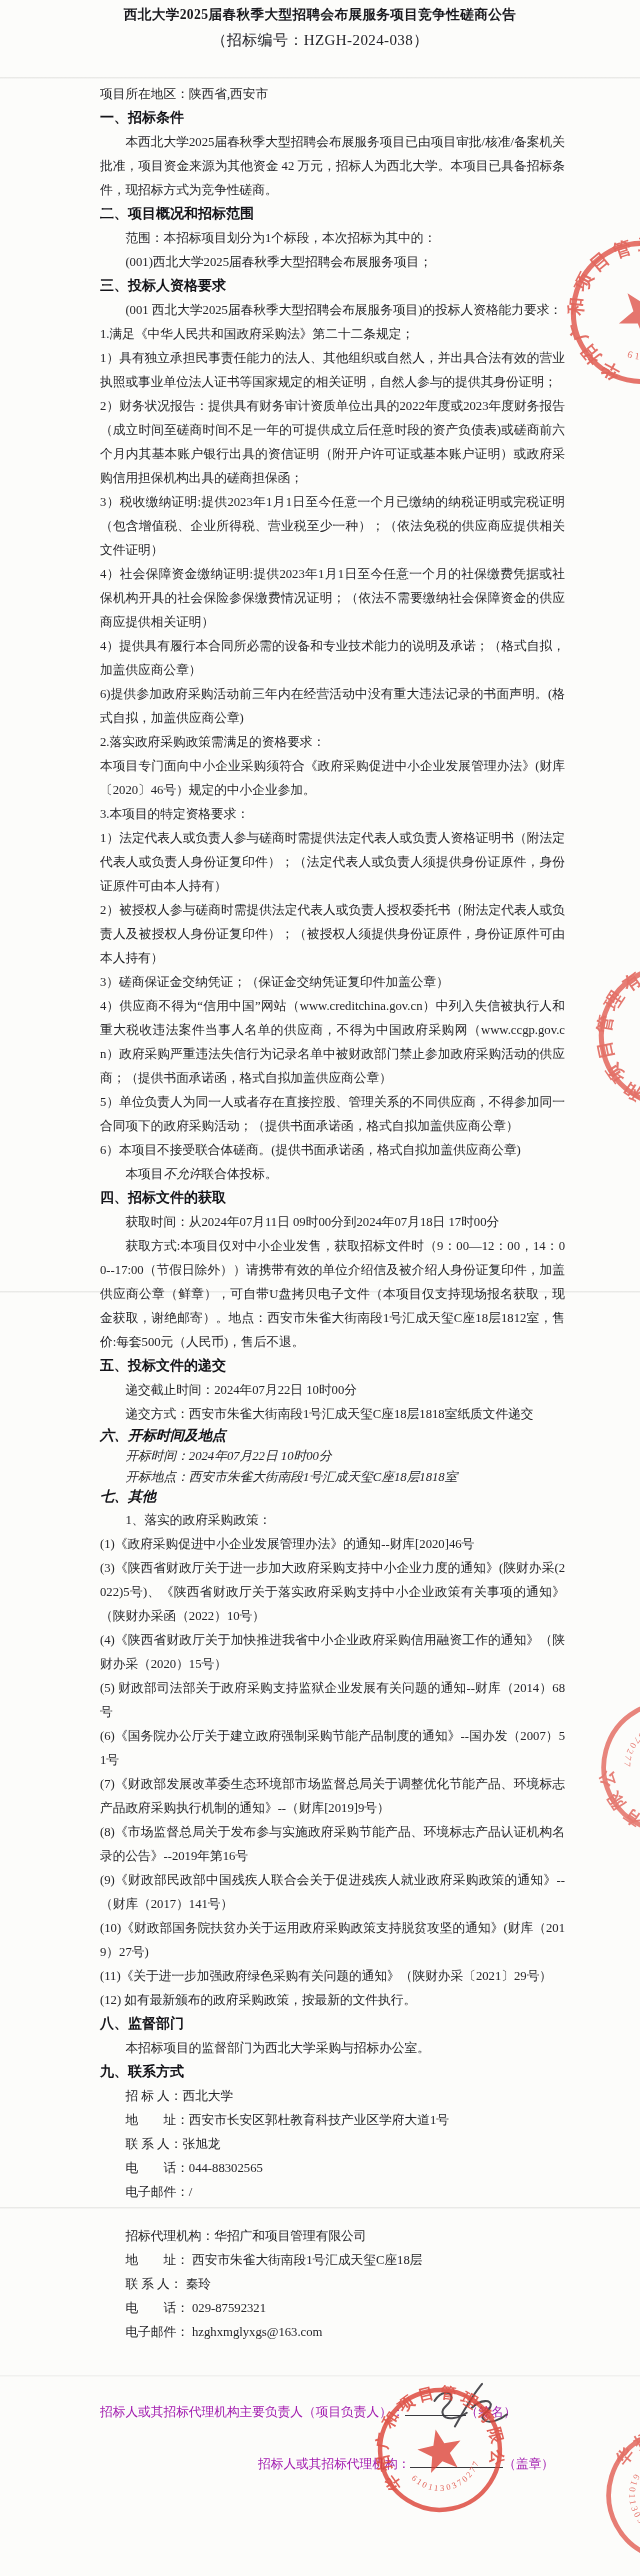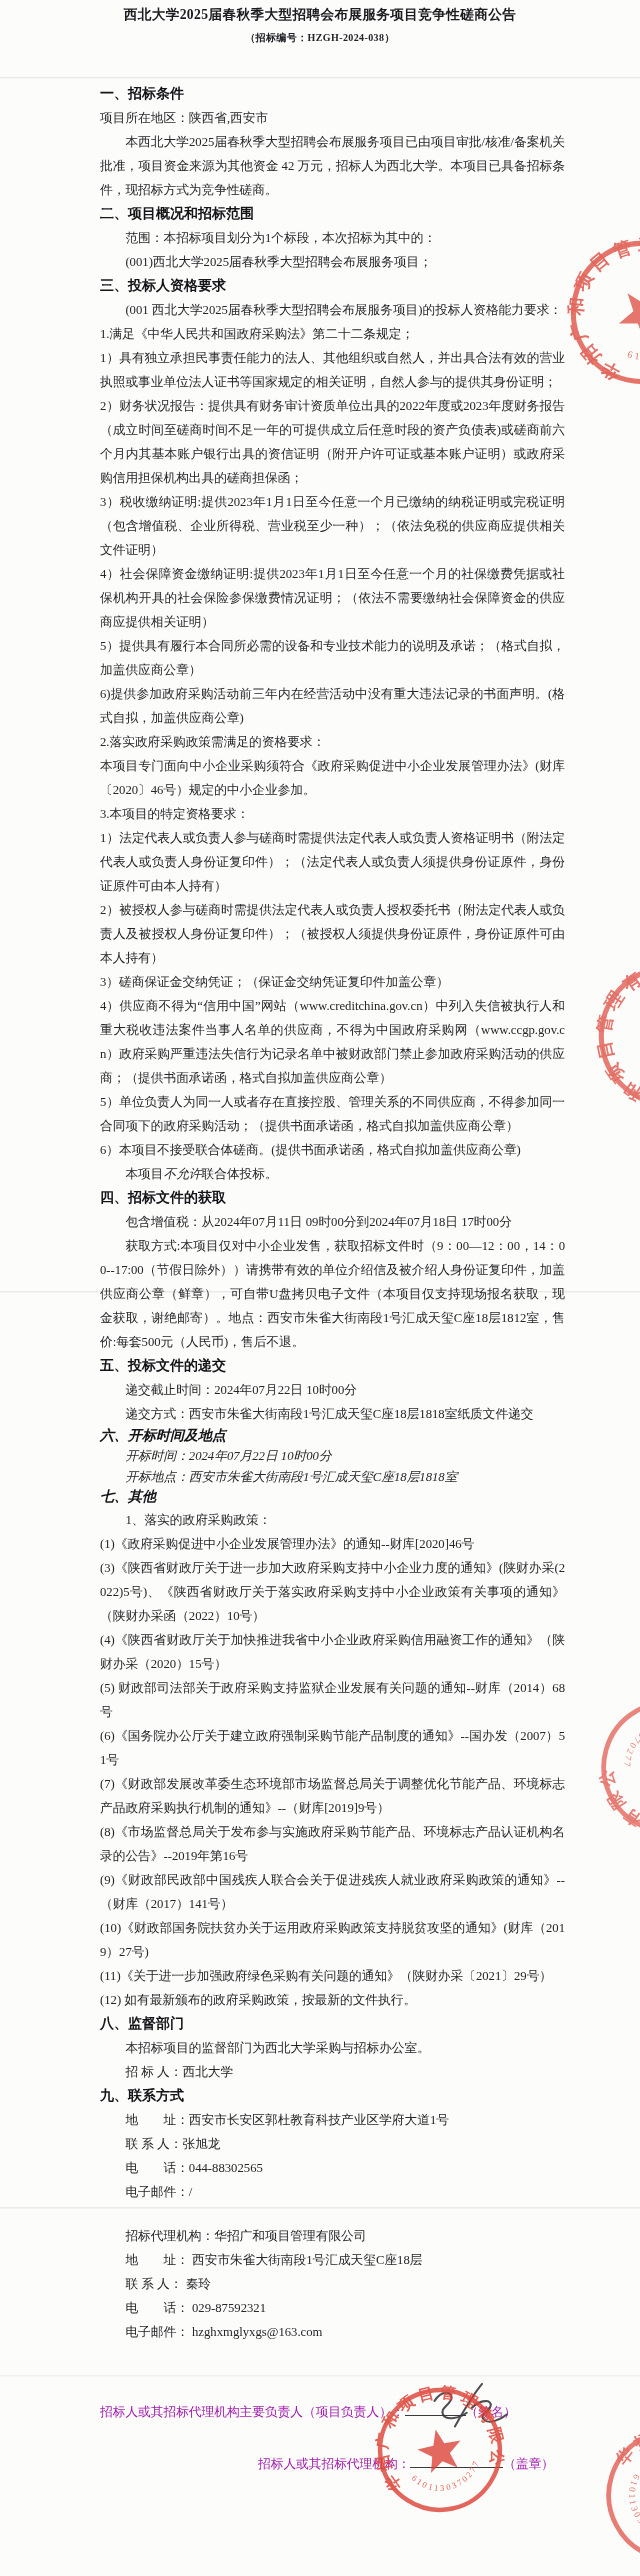--- a/index.html
+++ b/index.html
@@ -1,21 +1,21 @@
 <!DOCTYPE html>
 <html style="font-size:13.6px"><head>
 <meta charset="utf-8">
 <style>
   html,body{margin:0;padding:0;background:#ffffff;}
   .page{position:relative;width:640px;height:2576px;background:#fcfcfa;overflow:hidden;
         font-family:"Liberation Serif","DejaVu Serif",serif;color:#26262a;}
   .doc-title{position:absolute;top:6px;left:0;width:100%;text-align:center;
              font-size:13.6px;font-weight:700;color:#1b1b20;letter-spacing:0.4px;}
   .doc-subtitle{position:absolute;top:31px;left:0;width:100%;text-align:center;
-             font-size:10px;font-weight:700;color:#222228;letter-spacing:0.4px;}
+             font-size:15px;font-weight:400;color:#222228;letter-spacing:0.4px;}
   .body-col{position:absolute;left:100px;top:82px;width:465px;}
   p.line{margin:0;font-size:12.7px;line-height:24px;text-align:justify;
          word-break:break-all;color:#26262a;}
   p.h{font-weight:700;font-size:14px;color:#141419;text-align:left;}
   p.indent{text-indent:2em;}
   p.tight{line-height:20.4px;font-style:italic;}
   p.gap-top{margin-top:20.4px;}
   .ital{font-style:italic;}
   .join{position:absolute;left:0;width:640px;height:1.7px;
         background:linear-gradient(to bottom,rgba(60,60,55,.12),rgba(60,60,55,.02));}
@@ -50,47 +50,47 @@
 
   <div class="doc-title">西北大学2025届春秋季大型招聘会布展服务项目竞争性磋商公告</div>
   <div class="doc-subtitle">（招标编号：HZGH-2024-038）</div>
 
   <div class="join" style="top:77px"></div>
   <div class="join" style="top:1291px"></div>
   <div class="join" style="top:2207px"></div>
   <div class="join" style="top:2375px;opacity:.6"></div>
 
   <div class="body-col">
+      <p class="line flush"><span>项目所在地区：陕西省,西安市</span></p>
       <p class="line h"><span>一、招标条件</span></p>
-      <p class="line flush"><span>项目所在地区：陕西省,西安市</span></p>
       <p class="line indent"><span>本西北大学2025届春秋季大型招聘会布展服务项目已由项目审批/核准/备案机关批准，项目资金来源为其他资金 42 万元，招标人为西北大学。本项目已具备招标条件，现招标方式为竞争性磋商。</span></p>
       <p class="line h"><span>二、项目概况和招标范围</span></p>
       <p class="line indent"><span>范围：本招标项目划分为1个标段，本次招标为其中的：</span></p>
       <p class="line indent"><span>(001)西北大学2025届春秋季大型招聘会布展服务项目；</span></p>
       <p class="line h"><span>三、投标人资格要求</span></p>
       <p class="line indent"><span>(001 西北大学2025届春秋季大型招聘会布展服务项目)的投标人资格能力要求：</span></p>
       <p class="line flush"><span>1.满足《中华人民共和国政府采购法》第二十二条规定；</span></p>
       <p class="line flush"><span>1）具有独立承担民事责任能力的法人、其他组织或自然人，并出具合法有效的营业执照或事业单位法人证书等国家规定的相关证明，自然人参与的提供其身份证明；</span></p>
       <p class="line flush"><span>2）财务状况报告：提供具有财务审计资质单位出具的2022年度或2023年度财务报告（成立时间至磋商时间不足一年的可提供成立后任意时段的资产负债表)或磋商前六个月内其基本账户银行出具的资信证明（附开户许可证或基本账户证明）或政府采购信用担保机构出具的磋商担保函；</span></p>
       <p class="line flush"><span>3）税收缴纳证明:提供2023年1月1日至今任意一个月已缴纳的纳税证明或完税证明（包含增值税、企业所得税、营业税至少一种）；（依法免税的供应商应提供相关文件证明）</span></p>
       <p class="line flush"><span>4）社会保障资金缴纳证明:提供2023年1月1日至今任意一个月的社保缴费凭据或社保机构开具的社会保险参保缴费情况证明；（依法不需要缴纳社会保障资金的供应商应提供相关证明）</span></p>
-      <p class="line flush"><span>5）提供具有履行本合同所必需的设备和专业技术能力的说明及承诺；（格式自拟，加盖供应商公章）</span></p>
+      <p class="line flush"><span>4）提供具有履行本合同所必需的设备和专业技术能力的说明及承诺；（格式自拟，加盖供应商公章）</span></p>
       <p class="line flush"><span>6)提供参加政府采购活动前三年内在经营活动中没有重大违法记录的书面声明。(格式自拟，加盖供应商公章)</span></p>
       <p class="line flush"><span>2.落实政府采购政策需满足的资格要求：</span></p>
       <p class="line flush"><span>本项目专门面向中小企业采购须符合《政府采购促进中小企业发展管理办法》(财库〔2020〕46号）规定的中小企业参加。</span></p>
       <p class="line flush"><span>3.本项目的特定资格要求：</span></p>
       <p class="line flush"><span>1）法定代表人或负责人参与磋商时需提供法定代表人或负责人资格证明书（附法定代表人或负责人身份证复印件）；（法定代表人或负责人须提供身份证原件，身份证原件可由本人持有）</span></p>
       <p class="line flush"><span>2）被授权人参与磋商时需提供法定代表人或负责人授权委托书（附法定代表人或负责人及被授权人身份证复印件）；（被授权人须提供身份证原件，身份证原件可由本人持有）</span></p>
       <p class="line flush"><span>3）磋商保证金交纳凭证；（保证金交纳凭证复印件加盖公章）</span></p>
       <p class="line flush"><span>4）供应商不得为“信用中国”网站（www.creditchina.gov.cn）中列入失信被执行人和重大税收违法案件当事人名单的供应商，不得为中国政府采购网（www.ccgp.gov.cn）政府采购严重违法失信行为记录名单中被财政部门禁止参加政府采购活动的供应商；（提供书面承诺函，格式自拟加盖供应商公章）</span></p>
       <p class="line flush"><span>5）单位负责人为同一人或者存在直接控股、管理关系的不同供应商，不得参加同一合同项下的政府采购活动；（提供书面承诺函，格式自拟加盖供应商公章）</span></p>
       <p class="line flush"><span>6）本项目不接受联合体磋商。(提供书面承诺函，格式自拟加盖供应商公章)</span></p>
       <p class="line indent"><span>本项目</span><span class="ital">不允许</span><span>联合体投标。</span></p>
       <p class="line h"><span>四、招标文件的获取</span></p>
-      <p class="line indent"><span>包含增值税：从2024年07月11日 09时00分到2024年07月18日 17时00分</span></p>
+      <p class="line indent"><span>获取时间：从2024年07月11日 09时00分到2024年07月18日 17时00分</span></p>
       <p class="line indent"><span>获取方式:本项目仅对中小企业发售，获取招标文件时（9：00—12：00，14：00--17:00（节假日除外））请携带有效的单位介绍信及被介绍人身份证复印件，加盖供应商公章（鲜章），可自带U盘拷贝电子文件（本项目仅支持现场报名获取，现金获取，谢绝邮寄）。地点：西安市朱雀大街南段1号汇成天玺C座18层1812室，售价:每套500元（人民币)，售后不退。</span></p>
       <p class="line h"><span>五、投标文件的递交</span></p>
       <p class="line indent"><span>递交截止时间：2024年07月22日 10时00分</span></p>
       <p class="line indent"><span>递交方式：西安市朱雀大街南段1号汇成天玺C座18层1818室纸质文件递交</span></p>
       <p class="line h tight"><span>六、开标时间及地点</span></p>
       <p class="line indent tight"><span>开标时间：2024年07月22日 10时00分</span></p>
       <p class="line indent tight"><span>开标地点：西安市朱雀大街南段1号汇成天玺C座18层1818室</span></p>
       <p class="line h tight"><span>七、其他</span></p>
       <p class="line indent"><span>1、落实的政府采购政策：</span></p>
       <p class="line flush"><span>(1)《政府采购促进中小企业发展管理办法》的通知--财库[2020]46号</span></p>
@@ -99,22 +99,22 @@
       <p class="line flush"><span>(5) 财政部司法部关于政府采购支持监狱企业发展有关问题的通知--财库（2014）68号</span></p>
       <p class="line flush"><span>(6)《国务院办公厅关于建立政府强制采购节能产品制度的通知》--国办发（2007）51号</span></p>
       <p class="line flush"><span>(7)《财政部发展改革委生态环境部市场监督总局关于调整优化节能产品、环境标志产品政府采购执行机制的通知》--（财库[2019]9号）</span></p>
       <p class="line flush"><span>(8)《市场监督总局关于发布参与实施政府采购节能产品、环境标志产品认证机构名录的公告》--2019年第16号</span></p>
       <p class="line flush"><span>(9)《财政部民政部中国残疾人联合会关于促进残疾人就业政府采购政策的通知》--（财库（2017）141号）</span></p>
       <p class="line flush"><span>(10)《财政部国务院扶贫办关于运用政府采购政策支持脱贫攻坚的通知》(财库（2019）27号)</span></p>
       <p class="line flush"><span>(11)《关于进一步加强政府绿色采购有关问题的通知》（陕财办采〔2021〕29号）</span></p>
       <p class="line flush"><span>(12) 如有最新颁布的政府采购政策，按最新的文件执行。</span></p>
       <p class="line h"><span>八、监督部门</span></p>
       <p class="line indent"><span>本招标项目的监督部门为西北大学采购与招标办公室。</span></p>
+      <p class="line h"><span>九、联系方式</span></p>
       <p class="line indent"><span>招 标 人：西北大学</span></p>
-      <p class="line h"><span>九、联系方式</span></p>
       <p class="line indent"><span>地　　址：西安市长安区郭杜教育科技产业区学府大道1号</span></p>
       <p class="line indent"><span>联 系 人：张旭龙</span></p>
       <p class="line indent"><span>电　　话：044-88302565</span></p>
       <p class="line indent"><span>电子邮件：/</span></p>
       <p class="line indent gap-top"><span>招标代理机构：华招广和项目管理有限公司</span></p>
       <p class="line indent"><span>地　　址： 西安市朱雀大街南段1号汇成天玺C座18层</span></p>
       <p class="line indent"><span>联 系 人： 秦玲</span></p>
       <p class="line indent"><span>电　　话： 029-87592321</span></p>
       <p class="line indent"><span>电子邮件： hzghxmglyxgs@163.com</span></p>
     </div>

